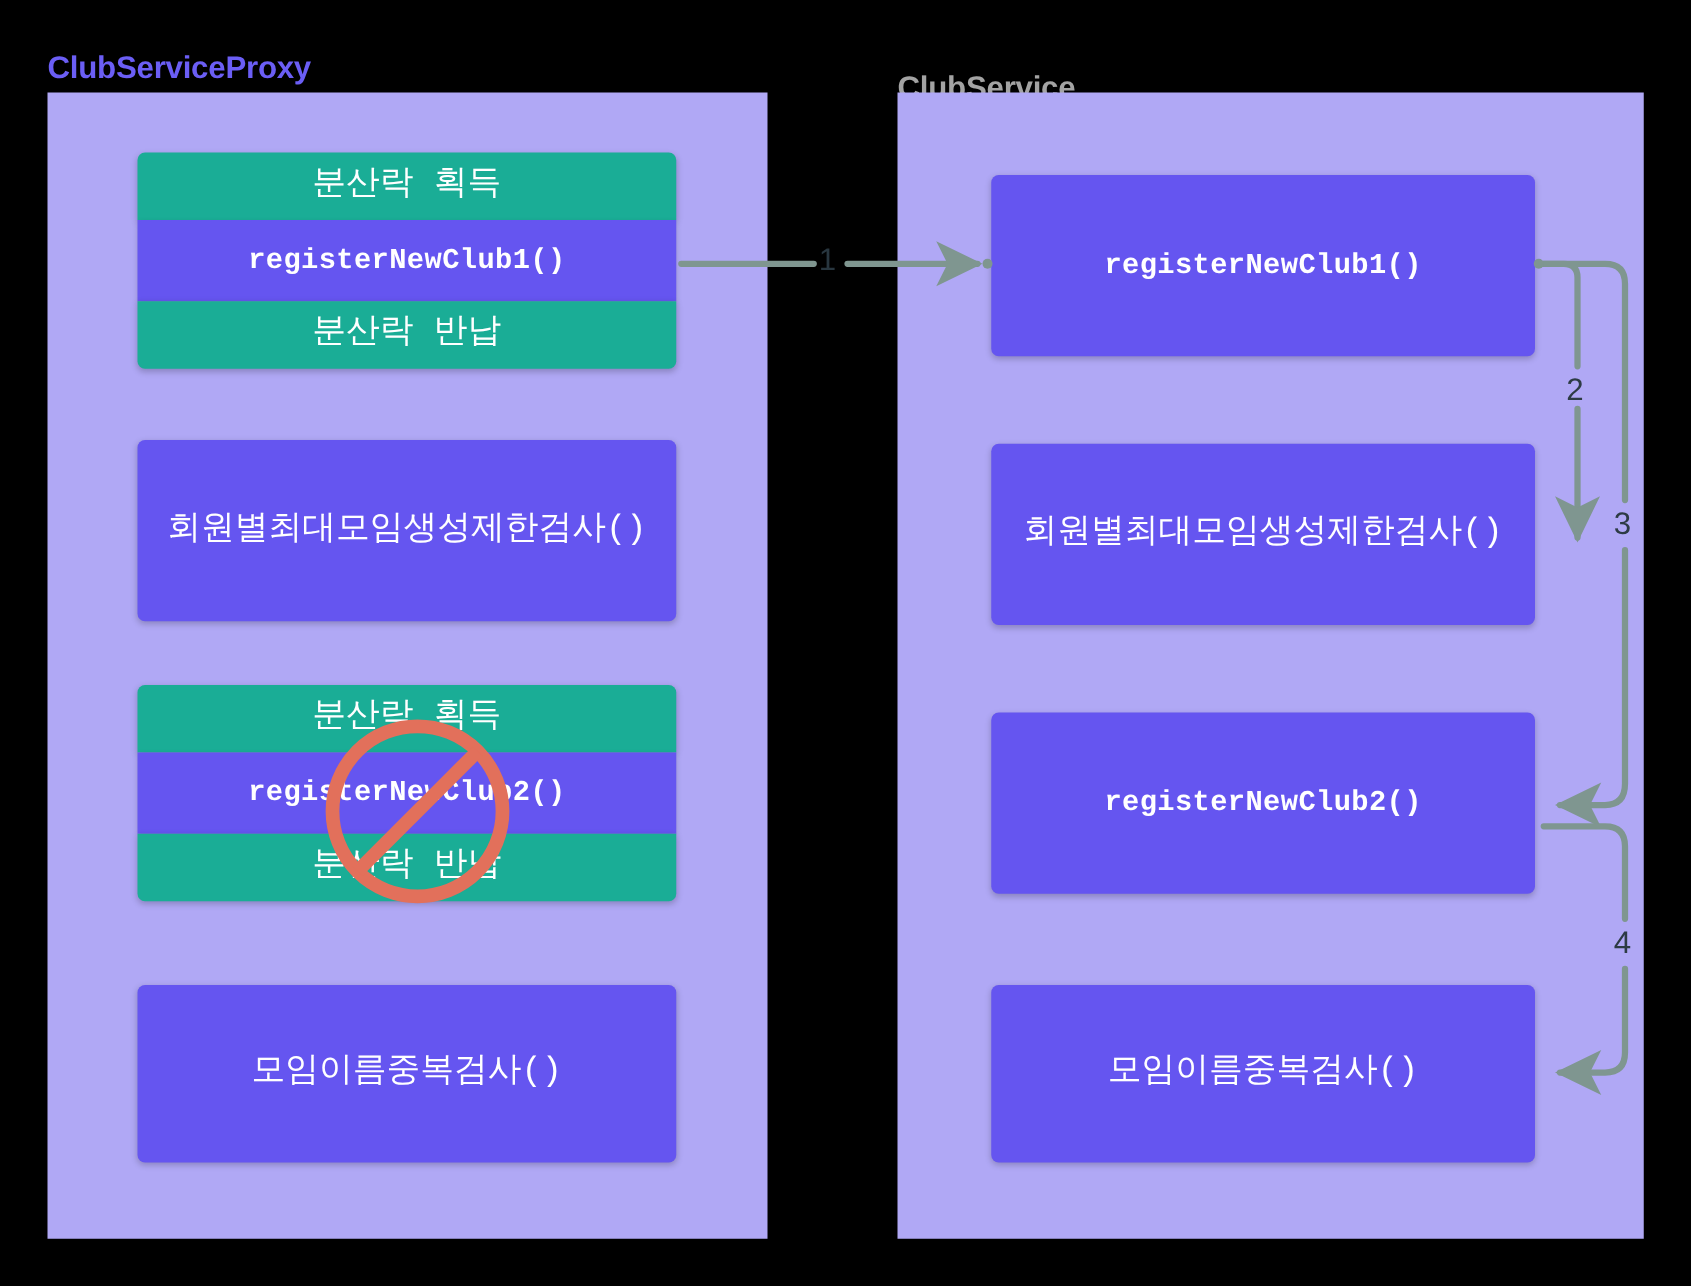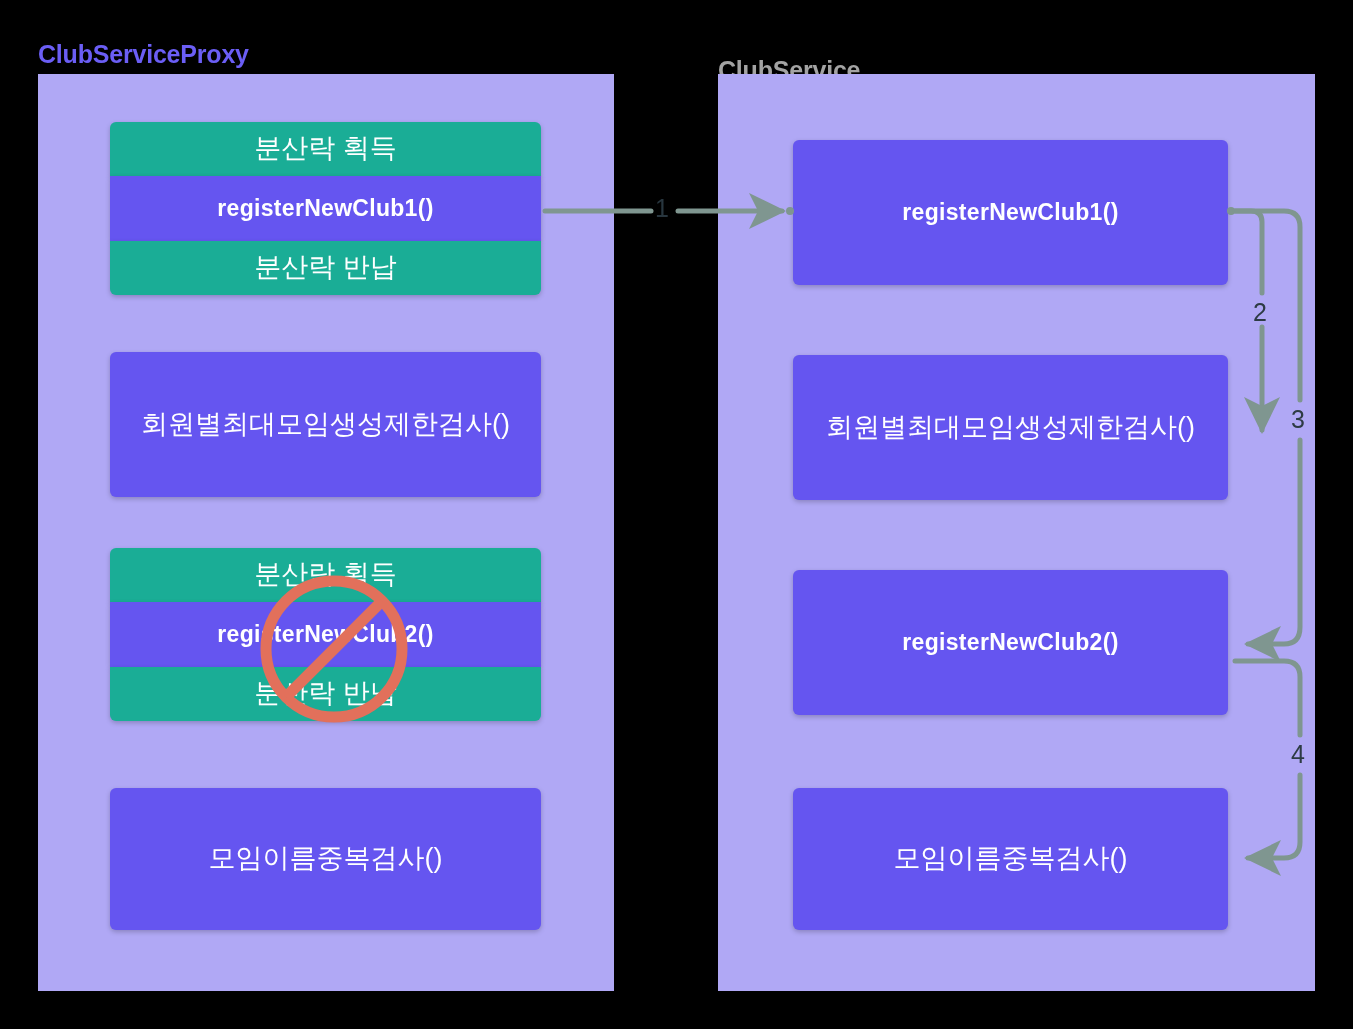--- a/index.html
+++ b/index.html
@@ -6,21 +6,21 @@
   body{width:1353px;height:1029px;position:relative;overflow:hidden;
        font-family:"Liberation Sans","DejaVu Sans",sans-serif;}
   .panel{position:absolute;background:#b0a8f5;}
   .panel-title{position:absolute;font-weight:bold;font-size:25px;
                letter-spacing:-0.2px;white-space:nowrap;}
   .node{position:absolute;border-radius:6px;display:flex;align-items:center;
         justify-content:center;color:#ffffff;text-align:center;
         box-shadow:0 2px 5px rgba(0,0,0,0.22);}
   .node.purple{background:#6555f0;}
   .node.green{background:#1aad96;}
-  .node .lbl{display:block;line-height:1.15;}
+  .node .lbl{display:block;line-height:1.15;font-family:Liberation Mono, monospace;}
   .lat{font-weight:bold;font-size:23px;letter-spacing:0.3px;}
   .kor{font-weight:normal;font-size:27px;}
   .stack{position:absolute;}
   .stack .node{position:relative;width:100%;}
   .arrow-label{position:absolute;font-size:25px;font-weight:normal;
                color:#28363f;white-space:nowrap;}
   .arrow-label.onpanel{color:#2d3b44;}
   svg.edges{position:absolute;left:0;top:0;width:1353px;height:1029px;
             pointer-events:none;}
   .noentry{position:absolute;pointer-events:none;}

